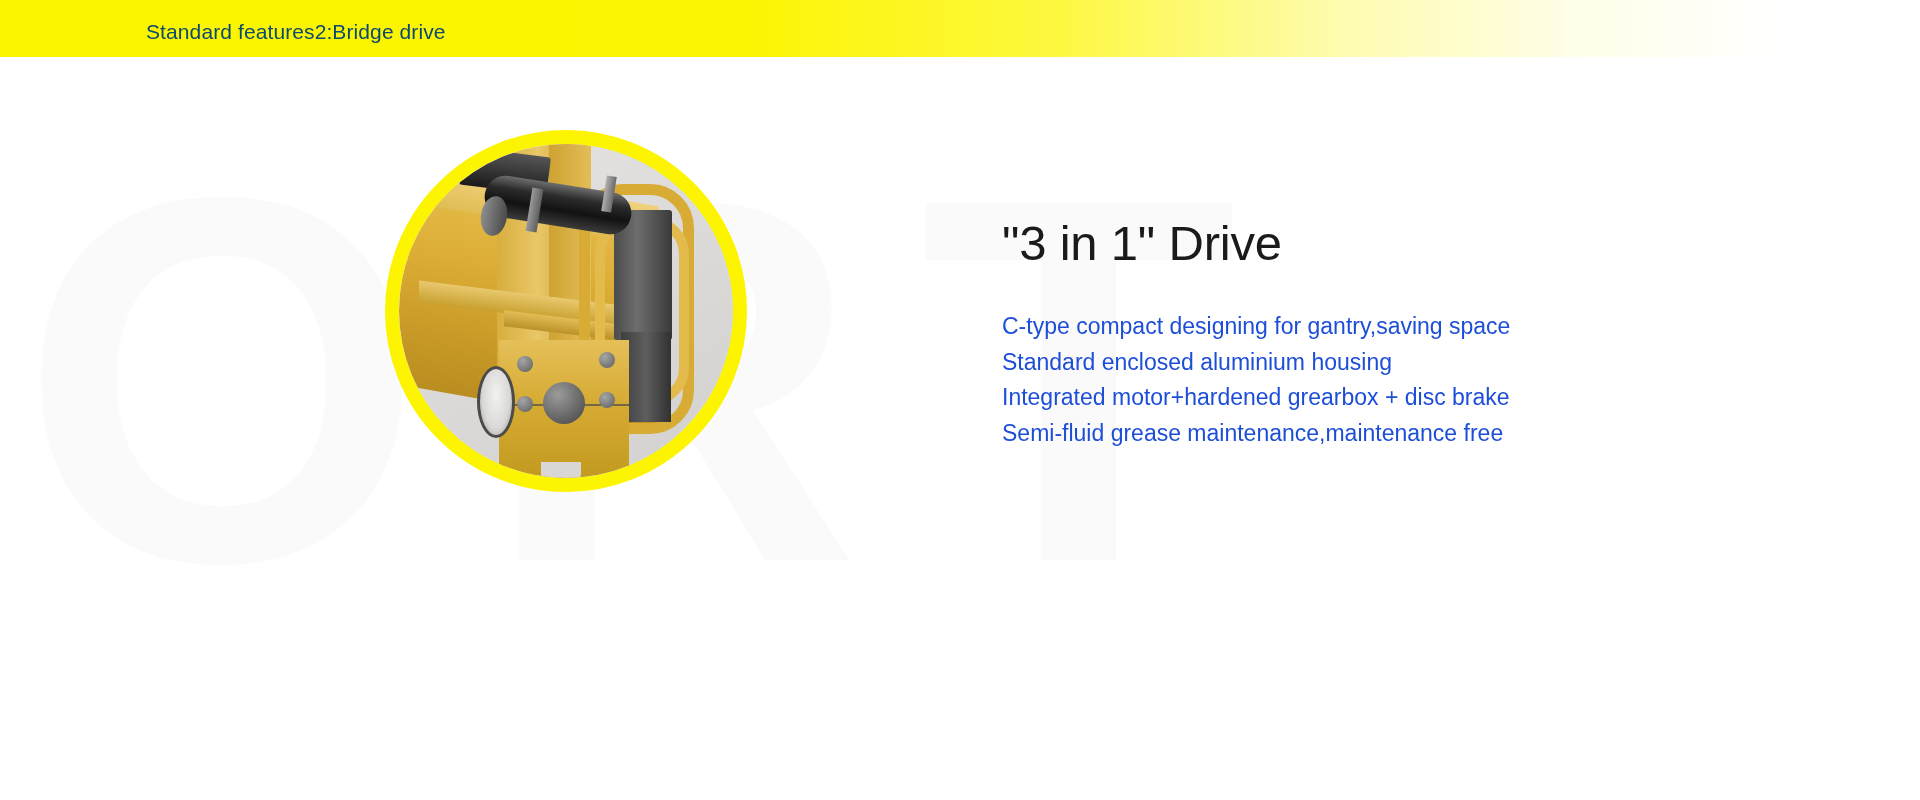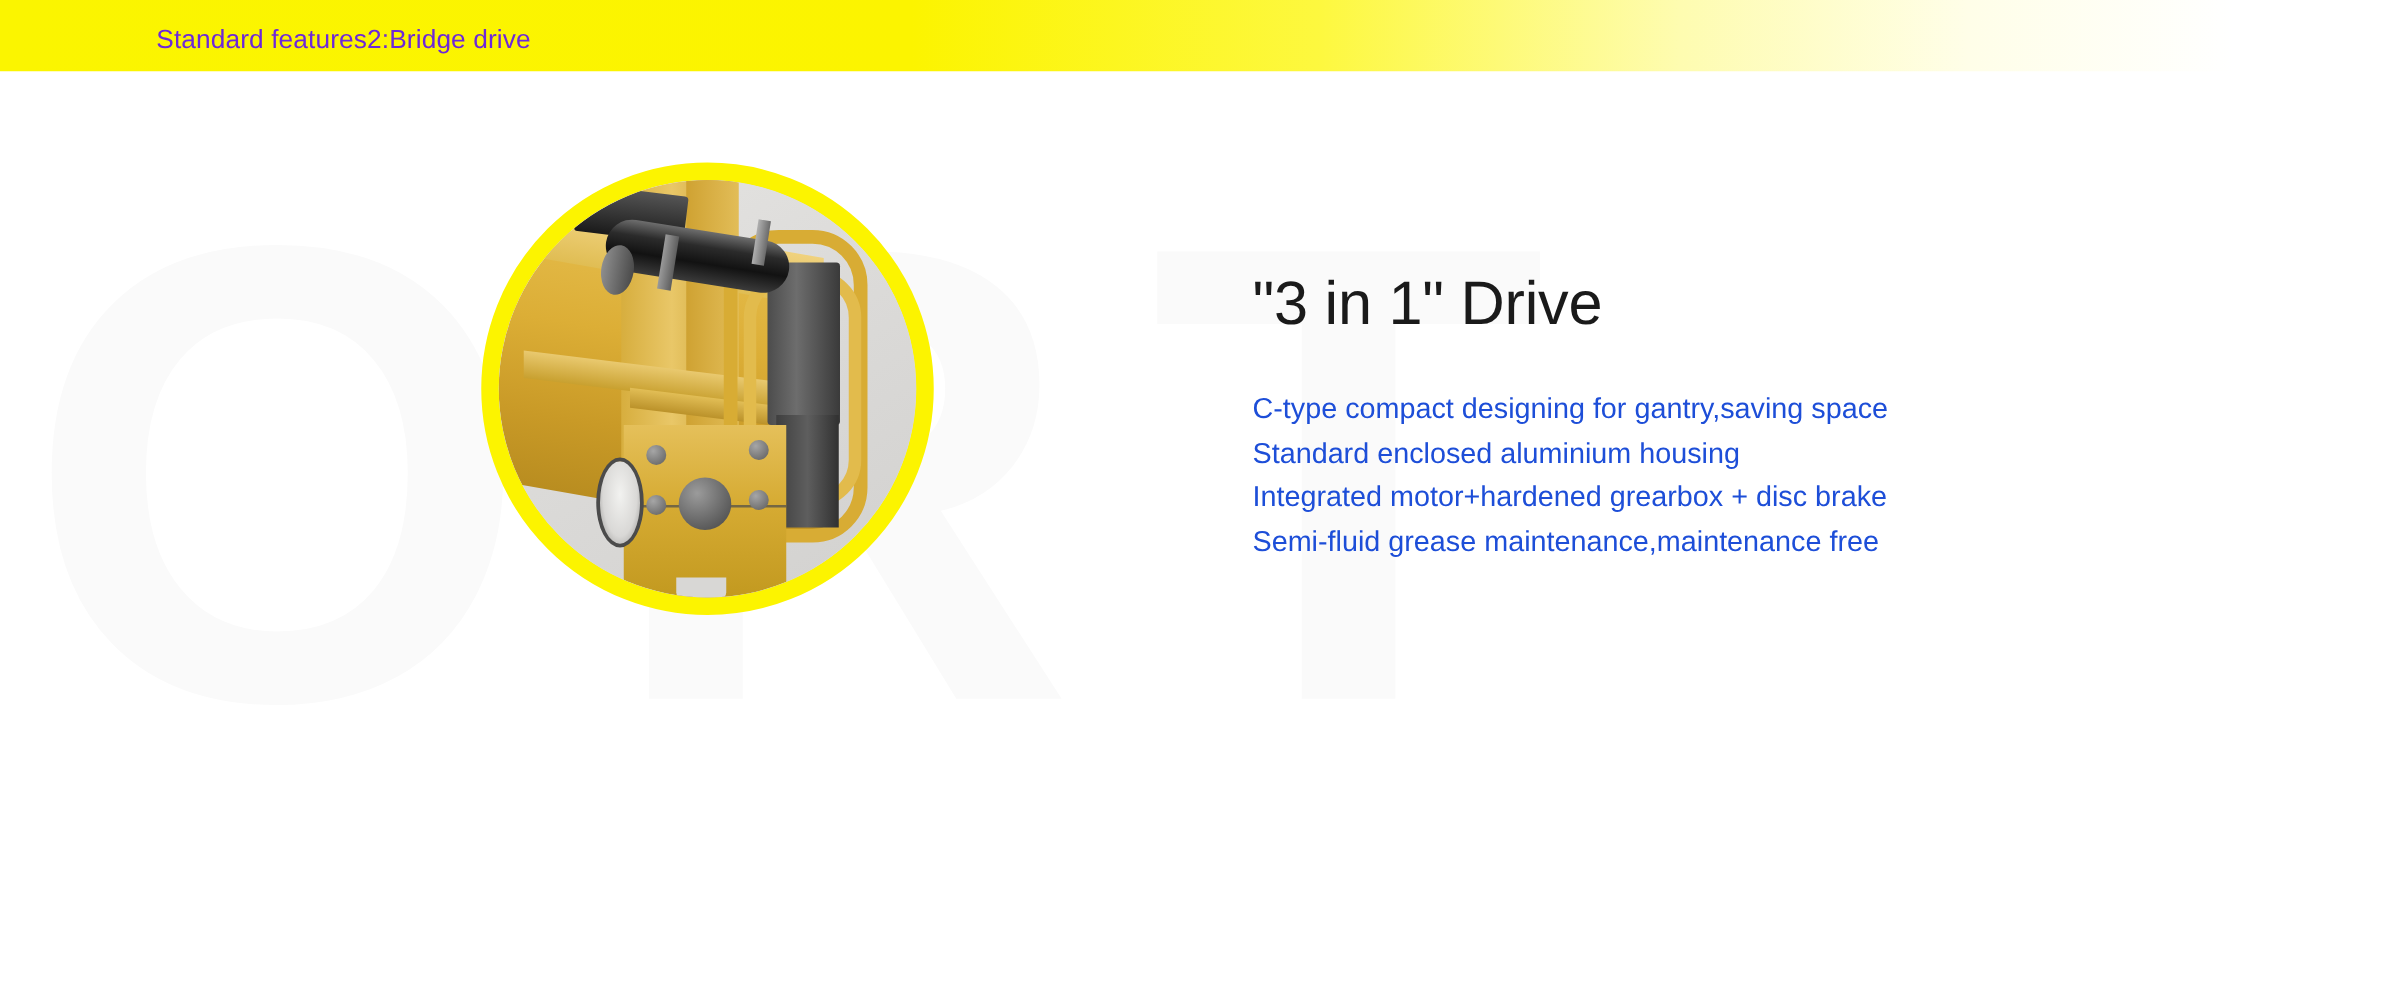--- a/index.html
+++ b/index.html
@@ -35,25 +35,25 @@
                 #fbf500 0%,
                 #fcf400 38%,
                 #fdf83f 55%,
                 #fefcb0 70%,
                 #fffee8 82%,
                 #ffffff 93%,
                 #ffffff 100%);
   }
   #header-title {
     position: absolute;
-    left: 125px;
+    left: 146px;
     top: 20px;
     font-size: 21px;
     line-height: 24px;
-    color: #6d28d9;
+    color: #0c4a6e;
     letter-spacing: 0.1px;
     white-space: nowrap;
   }
 
   
   #watermark {
     position: absolute;
     left: 0;
     top: 120px;
     width: 1920px;

